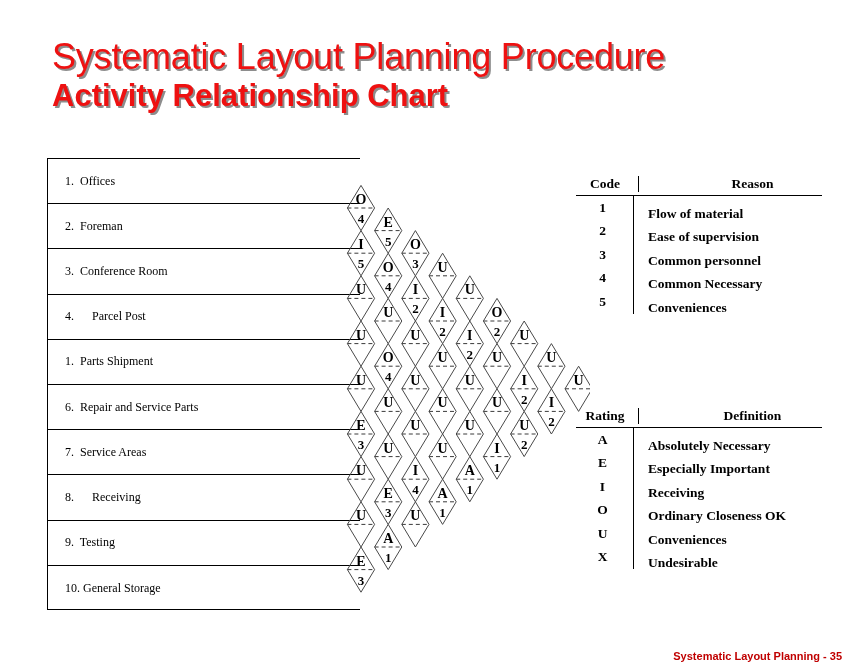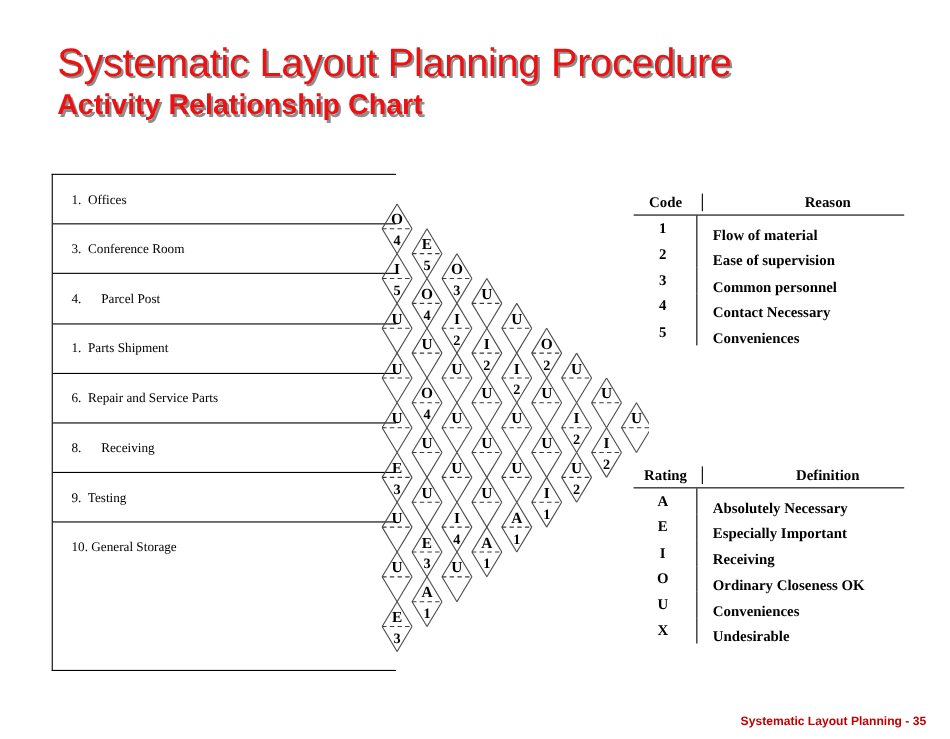--- a/index.html
+++ b/index.html
@@ -28,21 +28,21 @@
     font-size: 36px;
     line-height: 42px;
     color: #ee1111;
     letter-spacing: -0.2px;
     text-shadow: 2px 2px 0px #8d8d8d;
     white-space: nowrap;
   }
   #sub-title {
     font-family: "Liberation Sans", "DejaVu Sans", sans-serif;
     font-weight: bold;
-    font-size: 26px;
+    font-size: 31px;
     line-height: 27px;
     color: #ee1111;
     margin-top: 4px;
     text-shadow: 2px 2px 0px #8d8d8d;
     white-space: nowrap;
   }
 
   
   #activity-block {
     position: absolute;
@@ -93,21 +93,21 @@
 
   
   .legend {
     position: absolute;
     font-family: "Liberation Serif", "DejaVu Serif", serif;
     font-weight: bold;
     font-size: 13.5px;
     color: #000;
   }
   #legend-reason { left: 576px; top: 176px; width: 246px; }
-  #legend-rating { left: 576px; top: 424px; width: 246px; }
+  #legend-rating { left: 576px; top: 408px; width: 246px; }
 
   .legend-head {
     display: flex;
     align-items: flex-start;
     padding-bottom: 3px;
     border-bottom: 1.5px solid #000;
     gap: 38px;
   }
   .legend-head .col-a {
     width: 58px;
@@ -163,30 +163,36 @@
 <div id="title-block">
   <div id="main-title">Systematic Layout Planning Procedure</div>
   <div id="sub-title">Activity Relationship Chart</div>
 </div>
 
 <div id="activity-block">
     <div class="activity-row">
       <span class="activity-label">1.  Offices</span>
     </div>
     <div class="activity-row">
+      <span class="activity-label">2.  Foreman</span>
+    </div>
+    <div class="activity-row">
       <span class="activity-label">3.  Conference Room</span>
     </div>
     <div class="activity-row">
       <span class="activity-label">4.      Parcel Post</span>
     </div>
     <div class="activity-row">
       <span class="activity-label">1.  Parts Shipment</span>
     </div>
     <div class="activity-row">
       <span class="activity-label">6.  Repair and Service Parts</span>
+    </div>
+    <div class="activity-row">
+      <span class="activity-label">7.  Service Areas</span>
     </div>
     <div class="activity-row">
       <span class="activity-label">8.      Receiving</span>
     </div>
     <div class="activity-row">
       <span class="activity-label">9.  Testing</span>
     </div>
     <div class="activity-row">
       <span class="activity-label">10. General Storage</span>
     </div>
@@ -499,21 +505,21 @@
       <div class="legend-row">
         <div class="col-a">2</div>
         <div class="col-b">Ease of supervision</div>
       </div>
       <div class="legend-row">
         <div class="col-a">3</div>
         <div class="col-b">Common personnel</div>
       </div>
       <div class="legend-row">
         <div class="col-a">4</div>
-        <div class="col-b">Contact Necessary</div>
+        <div class="col-b">Common Necessary</div>
       </div>
       <div class="legend-row">
         <div class="col-a">5</div>
         <div class="col-b">Conveniences</div>
       </div>
     </div>
 </div>
 
 <div class="legend" id="legend-rating">
   <div class="legend-head">

